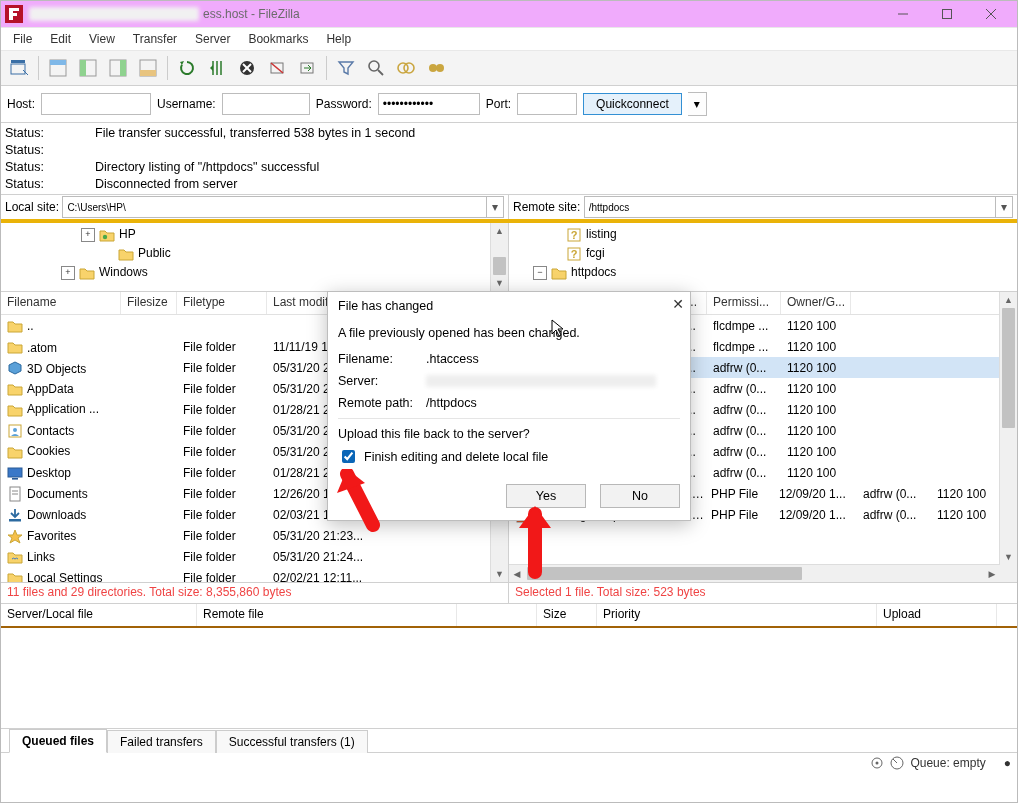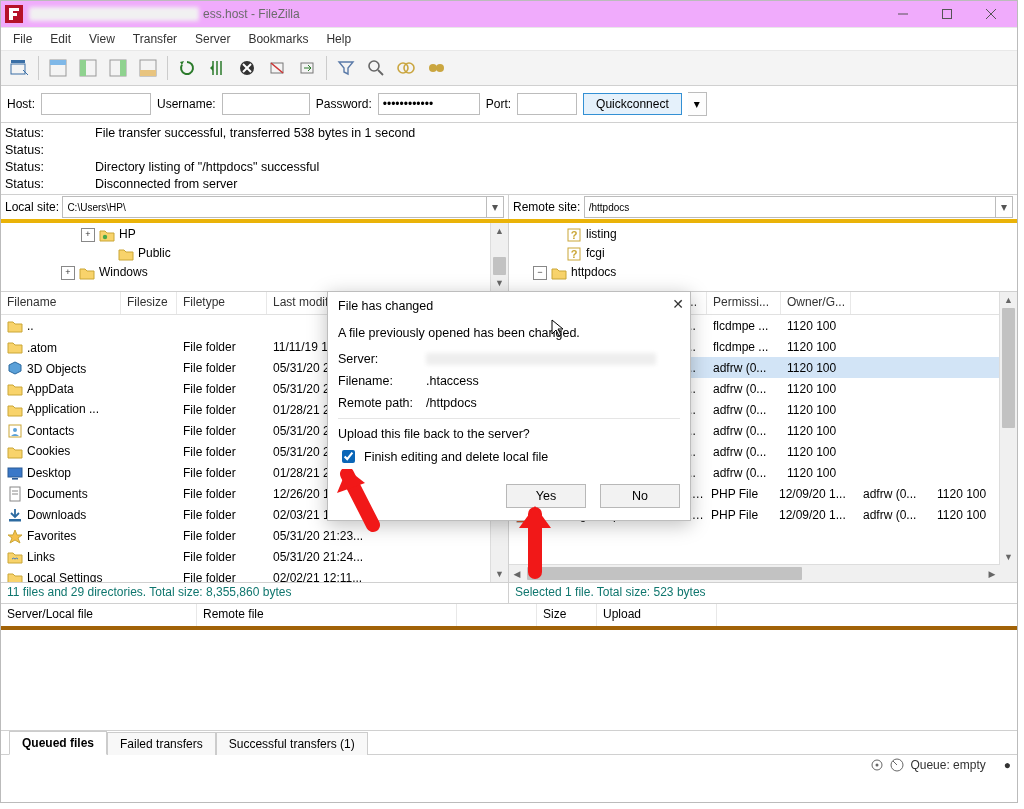--- a/index.html
+++ b/index.html
@@ -56,25 +56,25 @@
   .list-half.right{flex:1;}
   .list-header{height:22px;display:flex;border-bottom:1px solid #e1e1e1;background:#fff;}
   .list-header .col{padding:3px 6px;border-right:1px solid #e8e8e8;color:#333;font-size:12px;overflow:hidden;white-space:nowrap;box-sizing:border-box;}
   .list-body{flex:1;overflow:hidden;position:relative;}
   .list-body .row{height:21px;display:flex;align-items:center;white-space:nowrap;}
   .list-body .row .cell{padding:0 6px;overflow:hidden;text-overflow:ellipsis;box-sizing:border-box;}
   .row.sel{background:#d2e4f6;}
   .row .fico{width:16px;height:16px;margin-right:4px;display:inline-flex;align-items:center;justify-content:center;flex-shrink:0;}
   
   .status-row{height:20px;display:flex;border-bottom:1px solid #d0d0d0;}
-  .status-half{padding:2px 6px;box-sizing:border-box;font-size:12px;color:#0f766e;}
+  .status-half{padding:2px 6px;box-sizing:border-box;font-size:12px;color:#ef4444;}
   .status-half.left{width:508px;border-right:1px solid #d0d0d0;}
   .status-half.right{flex:1;}
   
-  .queue-header{height:22px;display:flex;border-bottom:4px solid #a16207;}
+  .queue-header{height:22px;display:flex;border-bottom:2px solid #a16207;}
   .queue-header .col{padding:3px 6px;border-right:1px solid #e8e8e8;font-size:12px;box-sizing:border-box;}
   .queue-body{height:100px;}
   
   .bottom-tabs{height:24px;display:flex;align-items:flex-end;border-top:1px solid #d0d0d0;padding:0 8px;box-sizing:border-box;gap:0;}
   .bottom-tabs .tab{padding:4px 12px;border:1px solid #ccc;border-bottom:none;background:#f8f8f8;font-size:12px;position:relative;top:1px;}
   .bottom-tabs .tab.active{background:#fff;font-weight:bold;border-bottom:1px solid #fff;}
   
   .footer{height:20px;border-top:1px solid #d0d0d0;display:flex;align-items:center;justify-content:flex-end;padding:0 6px;gap:6px;font-size:12px;color:#333;}
   .footer .fico{width:14px;height:14px;}
   
@@ -677,20 +677,21 @@
   <div class="status-row">
     <div class="status-half left">11 files and 29 directories. Total size: 8,355,860 bytes</div>
     <div class="status-half right">Selected 1 file. Total size: 523 bytes</div>
   </div>
 
   <div class="queue-header" id="queue-header">
       <div class="col" style="width: 196px;">Server/Local file</div>
       <div class="col" style="width: 260px;">Remote file</div>
       <div class="col" style="width: 80px;"></div>
       <div class="col" style="width: 60px;">Size</div>
+      <div class="col" style="width: 280px;">Priority</div>
       <div class="col" style="width: 120px;">Upload</div>
     </div>
   <div class="queue-body"></div>
 
   <div class="bottom-tabs">
     <div class="tab active">Queued files</div>
     <div class="tab">Failed transfers</div>
     <div class="tab">Successful transfers (1)</div>
   </div>
 
@@ -707,26 +708,26 @@
     <span style="width:6px"></span>
     <span>●</span>
   </div>
 
   <div class="dialog">
     <div class="dlg-title">File has changed</div>
     <div class="dlg-close">✕</div>
     <div class="dlg-body">
       <div class="msg">A file previously opened has been changed.</div>
       <div class="field-row">
+          <span class="flab">Filename:</span>
+          <span>.htaccess</span>
+        </div>
+      <div class="field-row">
           <span class="flab">Server:</span>
           <span class="server-blur"></span>
-        </div>
-      <div class="field-row">
-          <span class="flab">Filename:</span>
-          <span>.htaccess</span>
         </div>
       <div class="field-row">
           <span class="flab">Remote path:</span>
           <span>/httpdocs</span>
         </div>
       <div class="sep"></div>
       <div class="upl">Upload this file back to the server?</div>
       <div class="chk-row">
         <input type="checkbox" checked="" style="">
         <span>Finish editing and delete local file</span>

